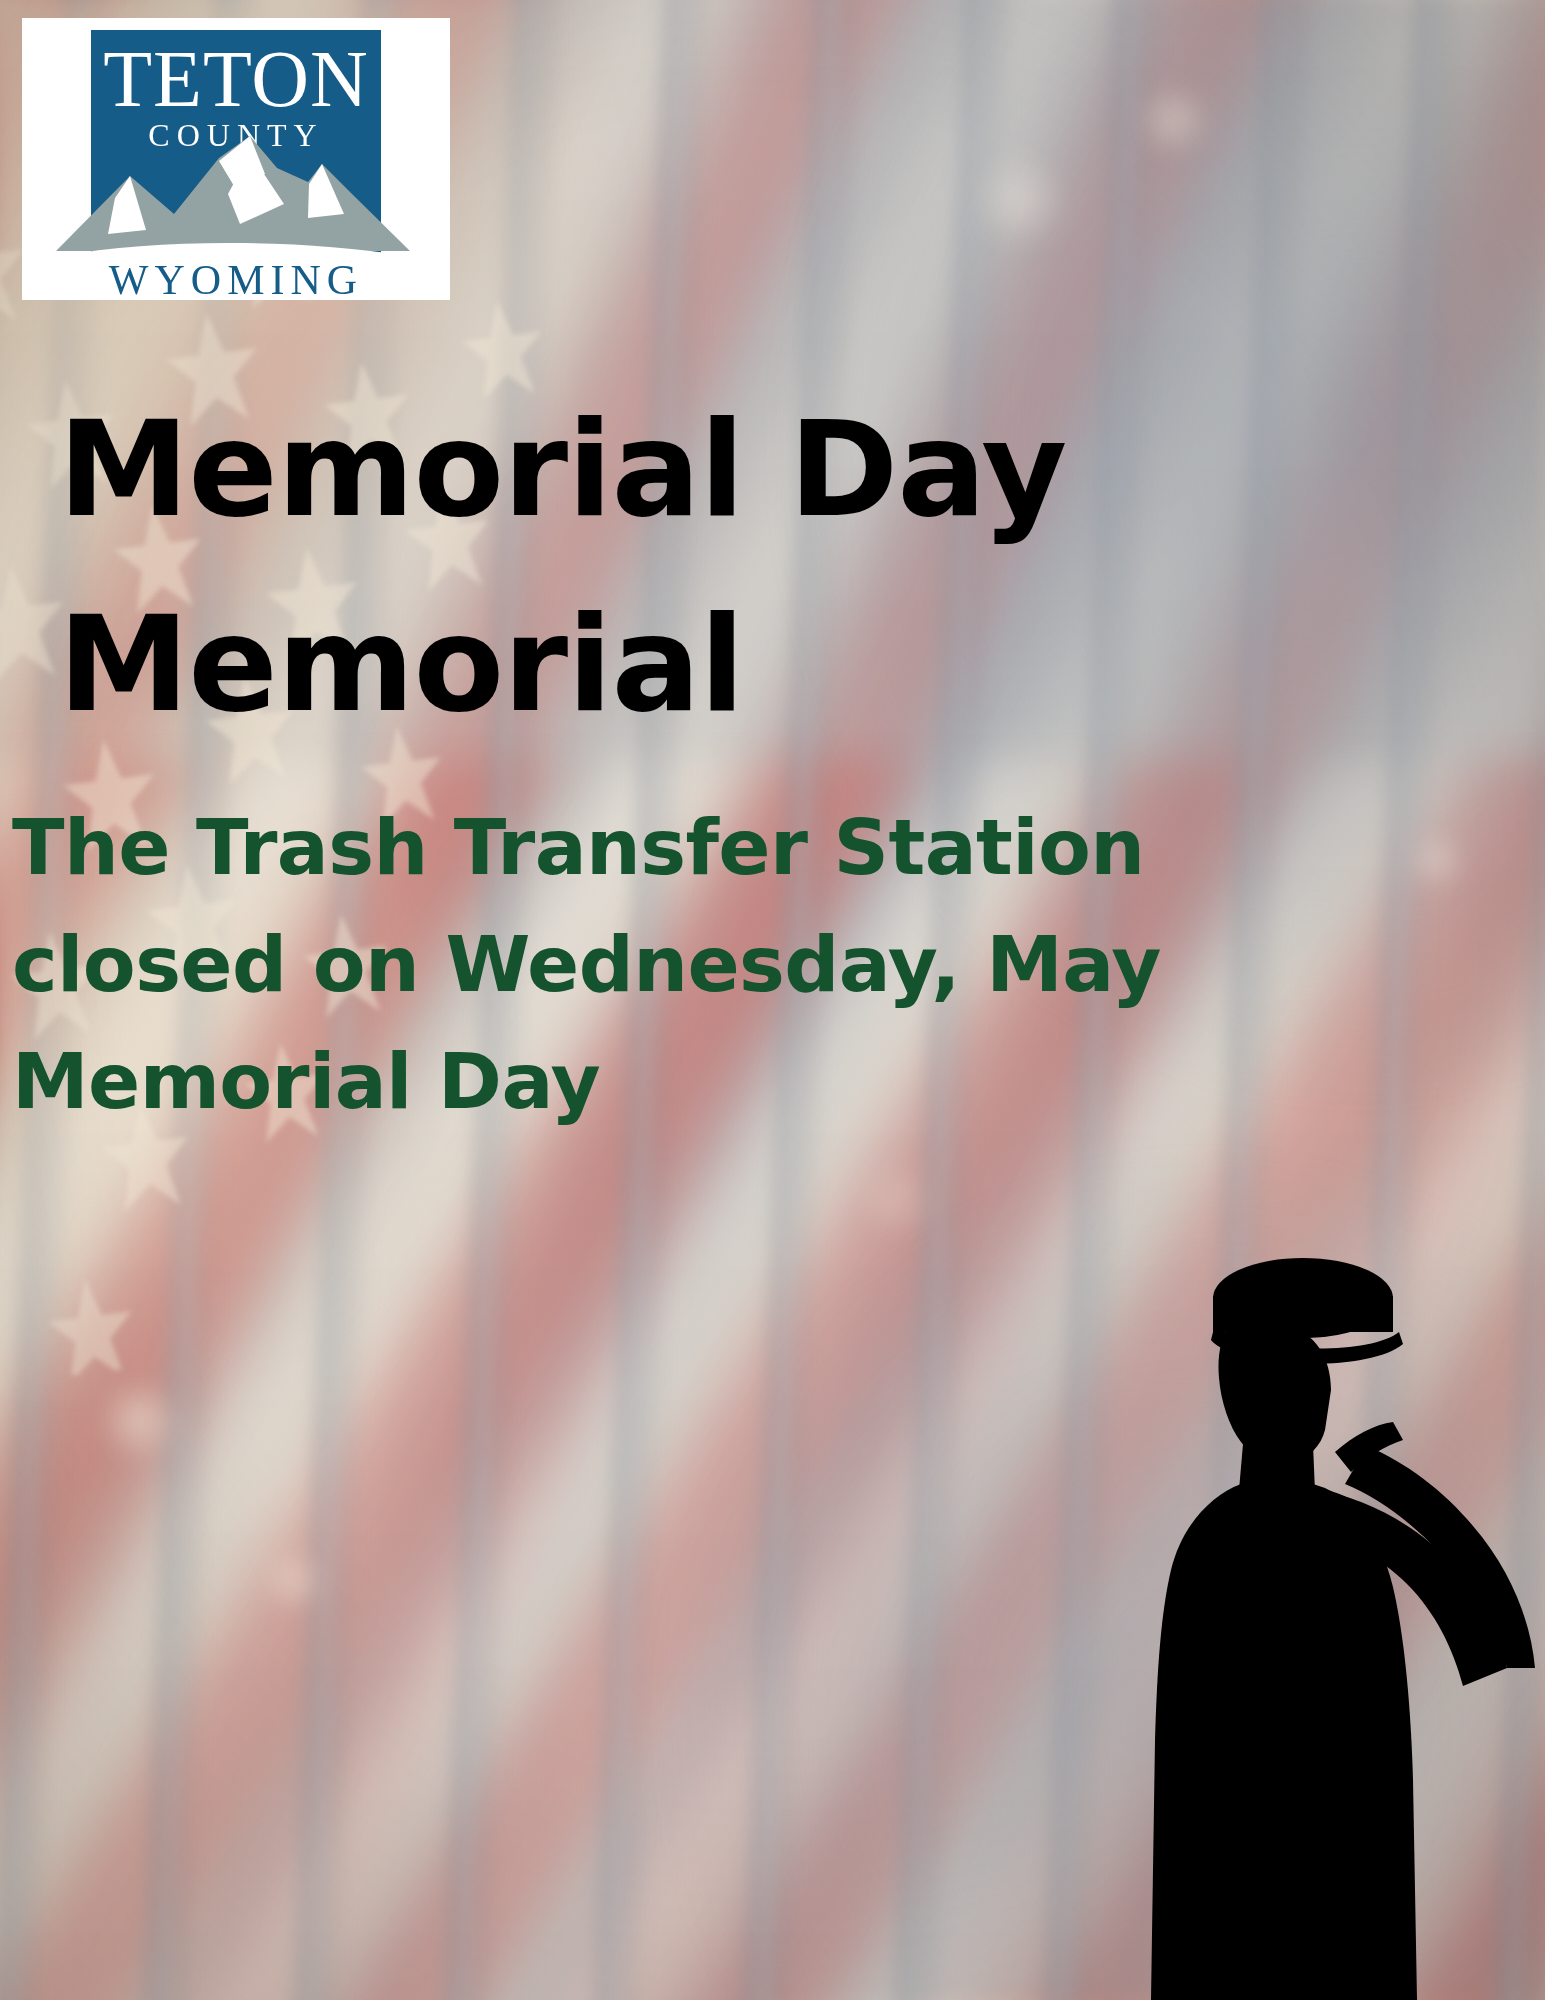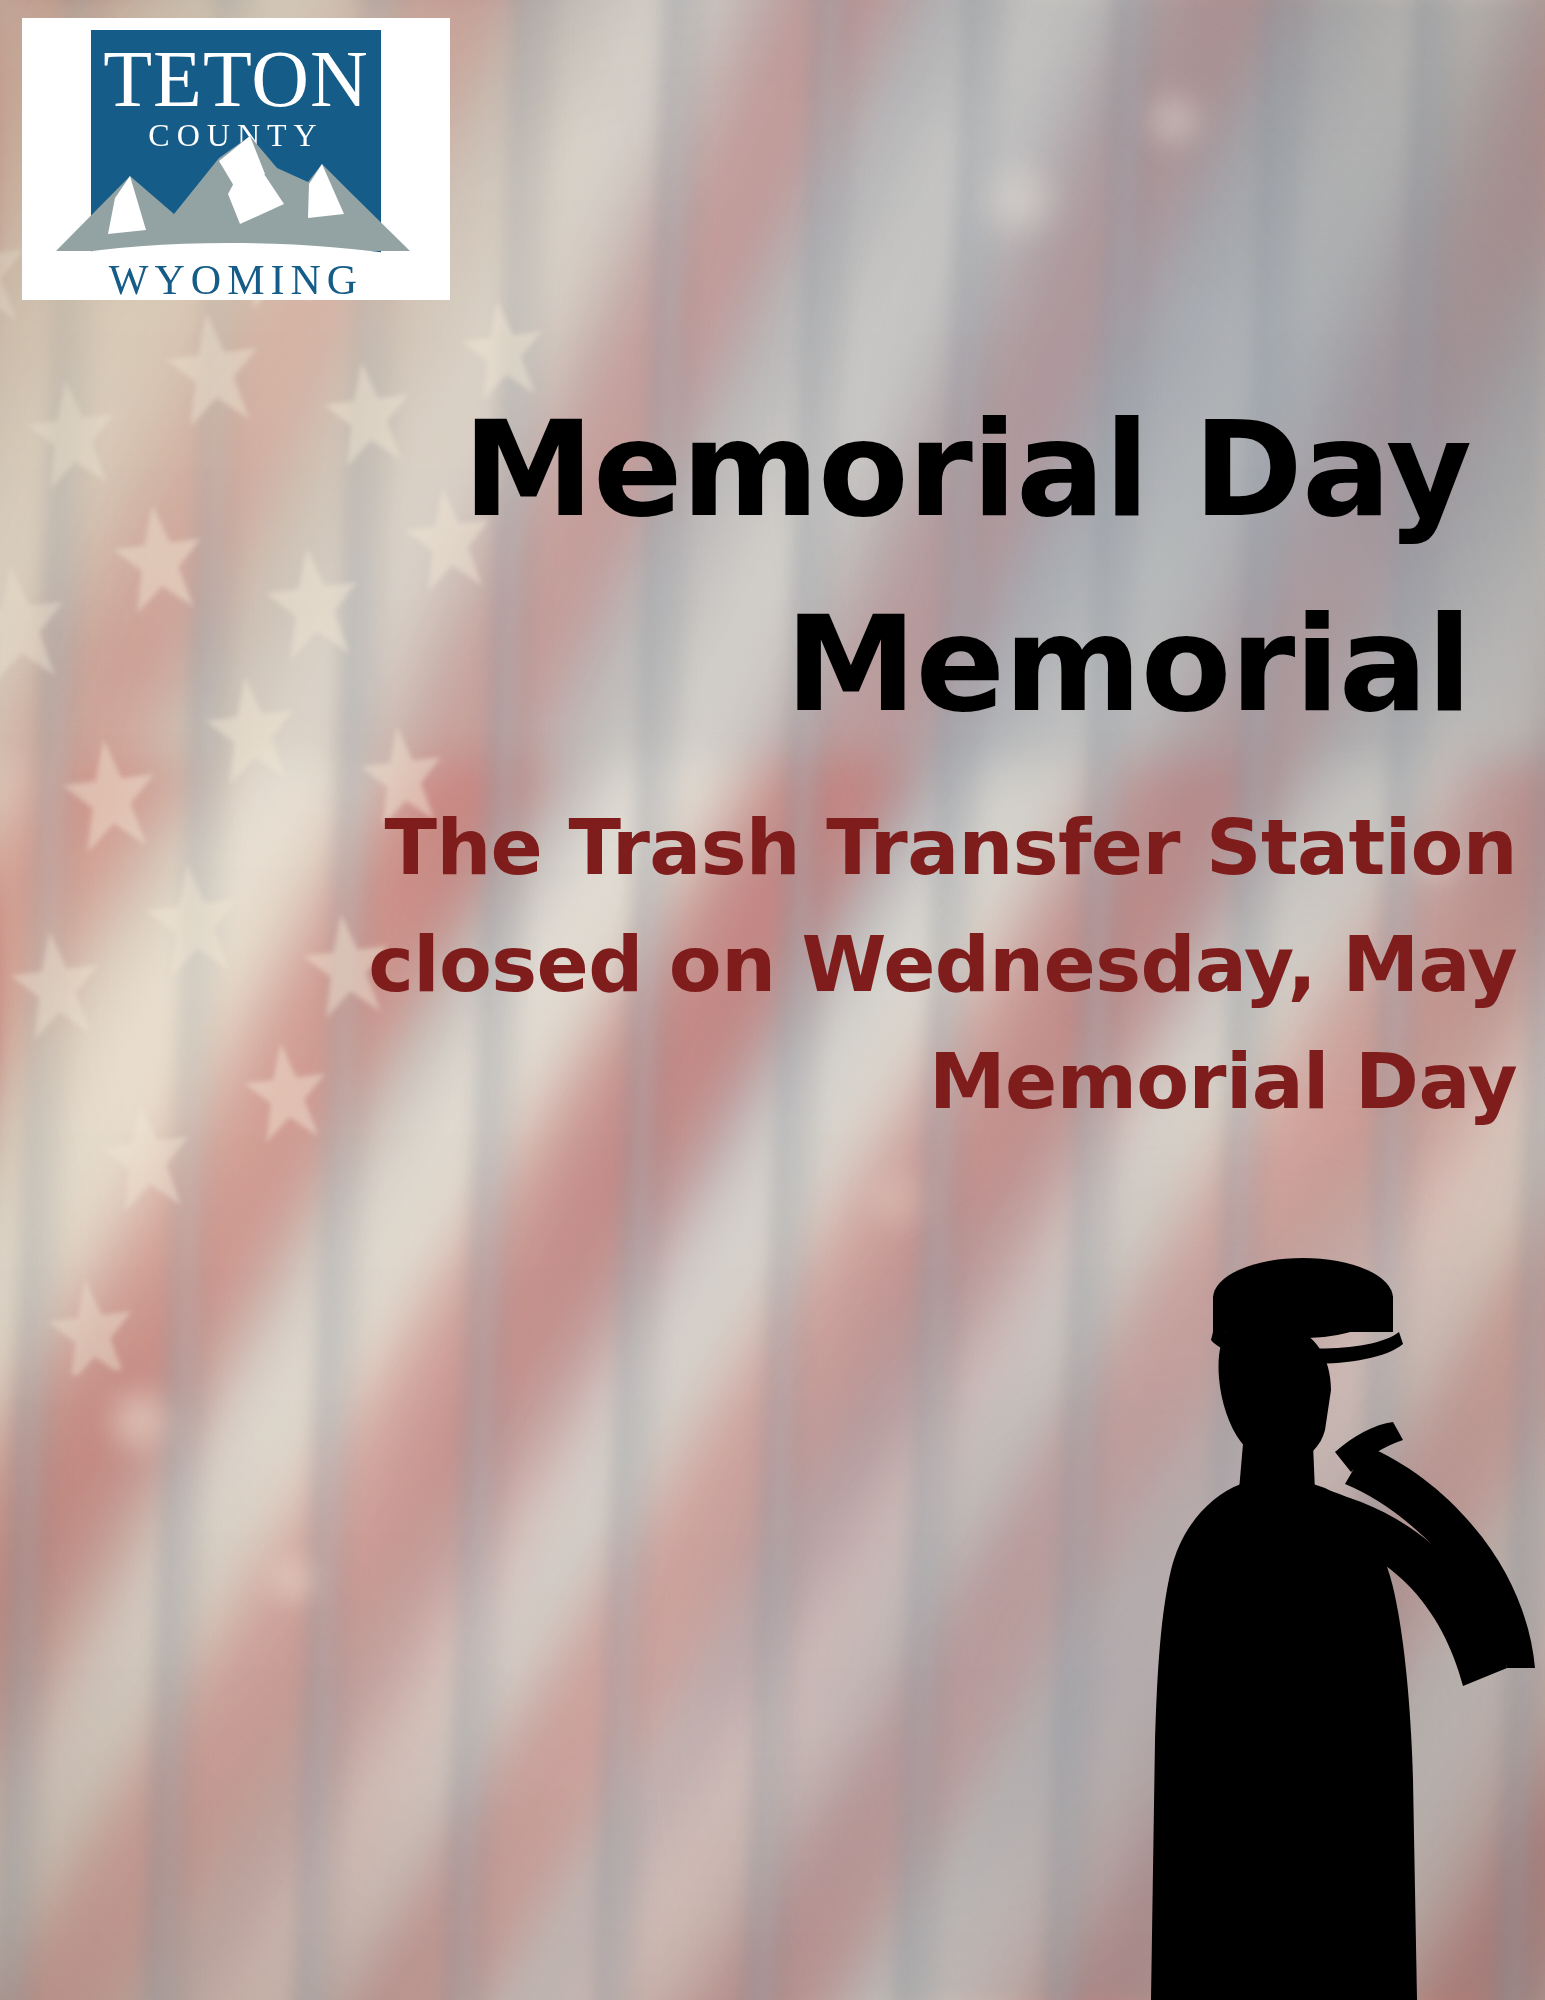--- a/index.html
+++ b/index.html
@@ -147,40 +147,40 @@
     left: 1142px; top: 10px;
     width: 330px; height: 330px;
   }
   .rtzw-logo svg { display: block; width: 100%; height: 100%; }
 
   
   .content {
     position: absolute;
     left: 0; right: 16px;
     top: 372px;
-    text-align: right;
+    text-align: left;
     color: #000;
   }
   .headline {
     font-family: "DejaVu Sans", sans-serif;
     font-weight: bold;
     font-size: 132px;
     line-height: 1.48;
     letter-spacing: -1px;
     margin: 0 58px;
     color: #000;
   }
   .body-copy {
     font-family: "DejaVu Sans", sans-serif;
     font-weight: bold;
     font-size: 77px;
     line-height: 1.52;
     letter-spacing: -0.6px;
     margin: 26px 12px 0 12px;
-    color: #7f1d1d;
+    color: #14532d;
   }
   .body-copy .ln { display: block; white-space: nowrap; }
 
   
   .soldier {
     position: absolute;
     right: 8px;
     bottom: 0;
     width: 420px;
     height: 760px;

